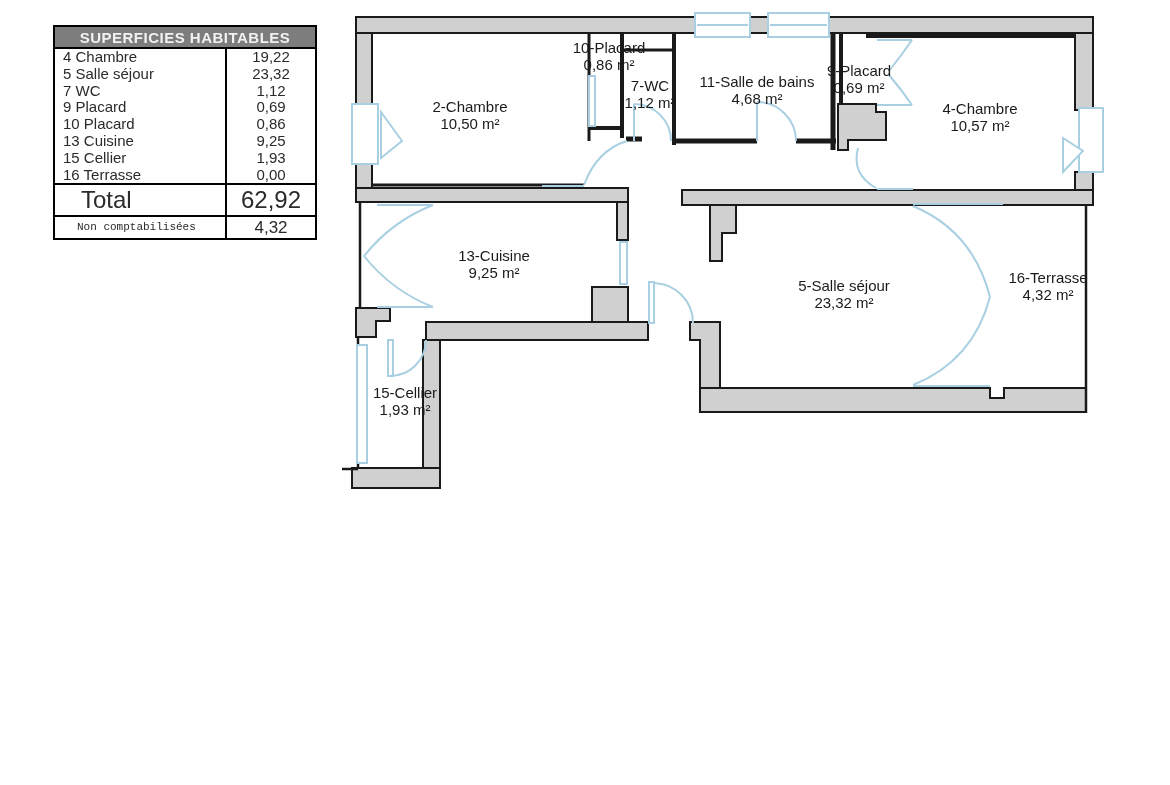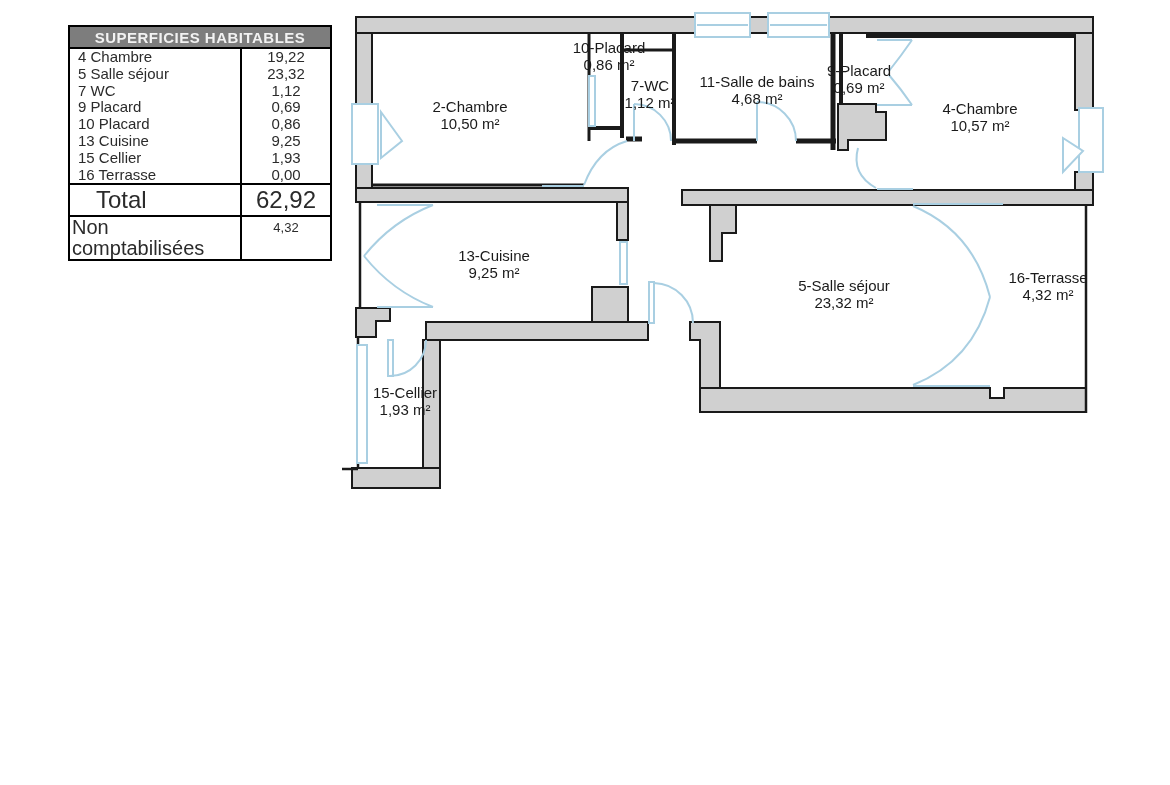--- a/index.html
+++ b/index.html
@@ -3,32 +3,32 @@
 <meta charset="utf-8">
 <style>
   :root{
     --wall:#d0d0d0; --line:#1a1a1a; --blue:#a9cfe2; --hdr:#7d7d7d; --txt:#2b2b2b;
   }
   html,body{margin:0;padding:0;background:#fff;}
   body{width:1170px;height:785px;position:relative;overflow:hidden;
        font-family:"Liberation Sans",sans-serif;color:var(--txt);}
 
   
-  .area-table{position:absolute;left:68px;top:25px;width:264px;border:2px solid #000;background:#fff;box-sizing:border-box;}
+  .area-table{position:absolute;left:53px;top:25px;width:264px;border:2px solid #000;background:#fff;box-sizing:border-box;}
   .at-header{background:var(--hdr);color:#f2f2f2;font-weight:bold;text-align:center;
              font-size:15px;letter-spacing:.5px;padding:2px 0 1px;border-bottom:2px solid #000;}
   .at-row{display:flex;align-items:center;}
   .at-row .lbl{flex:1;padding-left:8px;font-size:15px;line-height:16.8px;}
   .at-row .val{width:88px;text-align:center;font-size:15px;line-height:16.8px;border-left:2px solid #000;align-self:stretch;display:flex;align-items:center;justify-content:center;}
   .at-total{display:flex;border-top:2px solid #000;}
   .at-total .lbl{flex:1;padding-left:26px;font-size:24px;line-height:30px;}
   .at-total .val{width:88px;text-align:center;font-size:24px;line-height:30px;border-left:2px solid #000;}
   .at-footer{display:flex;border-top:2px solid #000;}
-  .at-footer .lbl{flex:1;padding-left:2px;font-size:20px;line-height:21px;}
-  .at-footer .val{width:88px;text-align:center;font-size:13px;line-height:21px;border-left:2px solid #000;}
+  .at-footer .lbl{flex:1;padding-left:22px;font-size:11px;line-height:21px;font-family:Liberation Mono, monospace;}
+  .at-footer .val{width:88px;text-align:center;font-size:17px;line-height:21px;border-left:2px solid #000;}
 
   
   svg{position:absolute;left:0;top:0;}
   .wall{fill:var(--wall);stroke:var(--line);stroke-width:2;}
   .thin{fill:none;stroke:var(--line);}
   .win{fill:#fff;stroke:var(--blue);stroke-width:2;}
   .blue{fill:none;stroke:var(--blue);stroke-width:2;}
   .room-label{font-size:15px;fill:#1a1a1a;text-anchor:middle;font-family:"Liberation Sans",sans-serif;}
 </style>
 </head>

